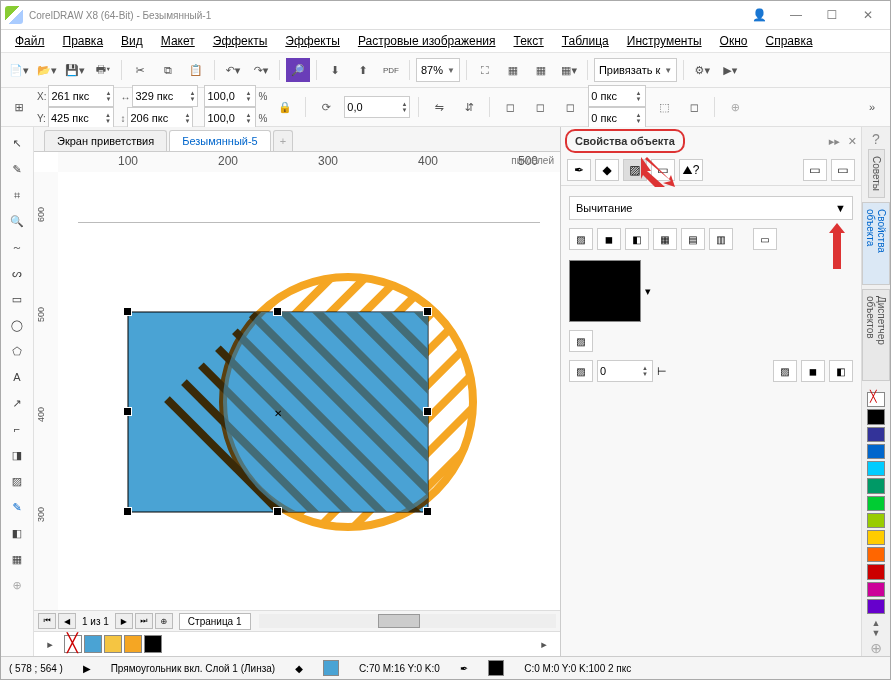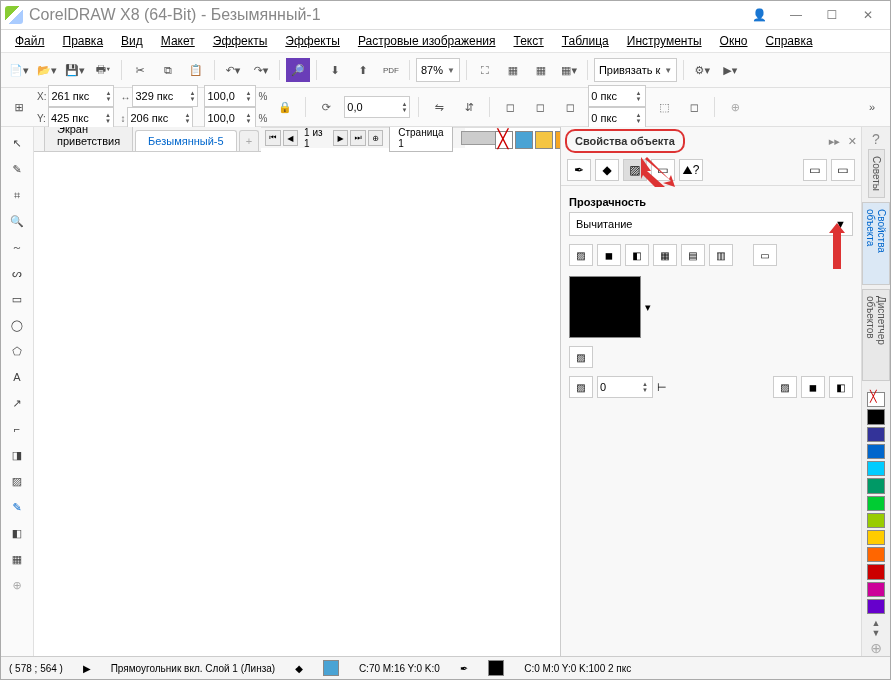--- a/index.html
+++ b/index.html
@@ -1,36 +1,36 @@
 <!DOCTYPE html>
 <html><head>
 <meta charset="utf-8">
 <style>
 html,body{margin:0;padding:0;font-family:Tahoma,Arial,sans-serif;font-size:11px;background:#fff;color:#000;user-select:none}
 .window{width:891px;height:680px;border:1px solid #aaa;box-sizing:border-box;display:flex;flex-direction:column;background:#fff}
 .titlebar{height:28px;background:#fff;display:flex;align-items:center;padding:0 4px;border-bottom:1px solid #ddd}
 .titlebar .app-icon{width:18px;height:18px;background:linear-gradient(135deg,#8c3 40%,#fff 41%,#fff 59%,#acf 60%);border-radius:3px;margin-right:6px}
-.titlebar .title{flex:1;font-size:16px;color:#888}
+.titlebar .title{flex:1;font-size:10px;color:#888}
 .titlebar .win-btn{width:36px;height:100%;display:flex;align-items:center;justify-content:center;color:#777;font-size:12px}
 .menubar{height:22px;display:flex;align-items:center;padding:0 6px;gap:2px;border-bottom:1px solid #e5e5e5}
 .menubar span{padding:2px 8px;font-size:12px}
 .menubar span u{}
 .toolbar{height:30px;display:flex;align-items:center;padding:2px 6px;gap:4px;border-bottom:1px solid #e0e0e0;background:#fafafa}
 .tbtn{width:22px;height:22px;display:flex;align-items:center;justify-content:center;border:1px solid transparent;color:#555}
 .sep{width:1px;height:20px;background:#ddd;margin:0 2px}
 .drop{display:flex;align-items:center;height:22px;border:1px solid #ccc;background:#fff;padding:0 4px;font-size:11px;gap:4px}
 .drop .chev{font-size:8px;color:#666}
 .propbar{height:34px;display:flex;align-items:center;padding:2px 6px;gap:6px;border-bottom:1px solid #e0e0e0;background:#fafafa;font-size:11px}
 .spinbox{display:flex;align-items:center;height:20px;border:1px solid #ccc;background:#fff}
 .spinbox input{border:none;height:18px;width:50px;font-size:11px;padding:0 2px;outline:none}
 .spinbox .arrows{display:flex;flex-direction:column;font-size:6px;color:#555;width:10px;text-align:center}
 .body{flex:1;display:flex;overflow:hidden}
 .left-tools{width:32px;background:#fafafa;border-right:1px solid #e0e0e0;display:flex;flex-direction:column;align-items:center;padding-top:4px;gap:2px}
 .ltool{width:26px;height:24px;display:flex;align-items:center;justify-content:center;color:#444}
-.center{flex:1;display:flex;flex-direction:row;overflow:hidden}
+.center{flex:1;display:flex;flex-direction:column;overflow:hidden}
 .doc-tabs{height:24px;display:flex;align-items:flex-end;padding-left:10px;background:#f5f5f5;border-bottom:1px solid #ccc}
 .doc-tab{padding:4px 12px;font-size:11px;border:1px solid #ccc;border-bottom:none;background:#f0f0f0;margin-right:2px;border-radius:3px 3px 0 0}
 .doc-tab.active{background:#fff;color:#06c}
 .canvas-wrap{flex:1;position:relative;background:#fff;overflow:hidden}
 .ruler-h{position:absolute;top:0;left:24px;right:0;height:20px;border-bottom:1px solid #ccc;background:#fafafa;font-size:9px;display:flex}
 .ruler-h .tick{position:absolute;top:2px;font-size:12px;color:#555}
 .ruler-v{position:absolute;top:20px;left:0;width:24px;bottom:0;border-right:1px solid #ccc;background:#fafafa}
 .ruler-v .tick{position:absolute;left:2px;font-size:9px;color:#555;transform:rotate(-90deg);transform-origin:left top}
 .canvas{position:absolute;top:20px;left:24px;right:0;bottom:0;background:#fff}
 .page-bar{height:20px;display:flex;align-items:center;border-top:1px solid #ddd;background:#f5f5f5;font-size:10px;gap:2px;padding:0 4px}
@@ -345,21 +345,20 @@
         <div class="dock-tab">✒</div>
         <div class="dock-tab">◆</div>
         <div class="dock-tab" style="background:#ddd">▨</div>
         <div class="dock-tab">▭</div>
         <div class="dock-tab">⛰?</div>
         <div style="flex:1"></div>
         <div class="dock-tab">▭</div>
         <div class="dock-tab">▭</div>
       </div>
       <div class="dock-section">
-        <div style="font-weight:bold;margin:4px 0">Прозрачность</div>
         <div class="dock-select">
           <span>Вычитание</span>
             <span class="chev">▼</span>
         </div>
         <div class="merge-row">
           <div class="merge-btn">▨</div>
           <div class="merge-btn">◼</div>
           <div class="merge-btn">◧</div>
           <div class="merge-btn">▦</div>
           <div class="merge-btn">▤</div>

